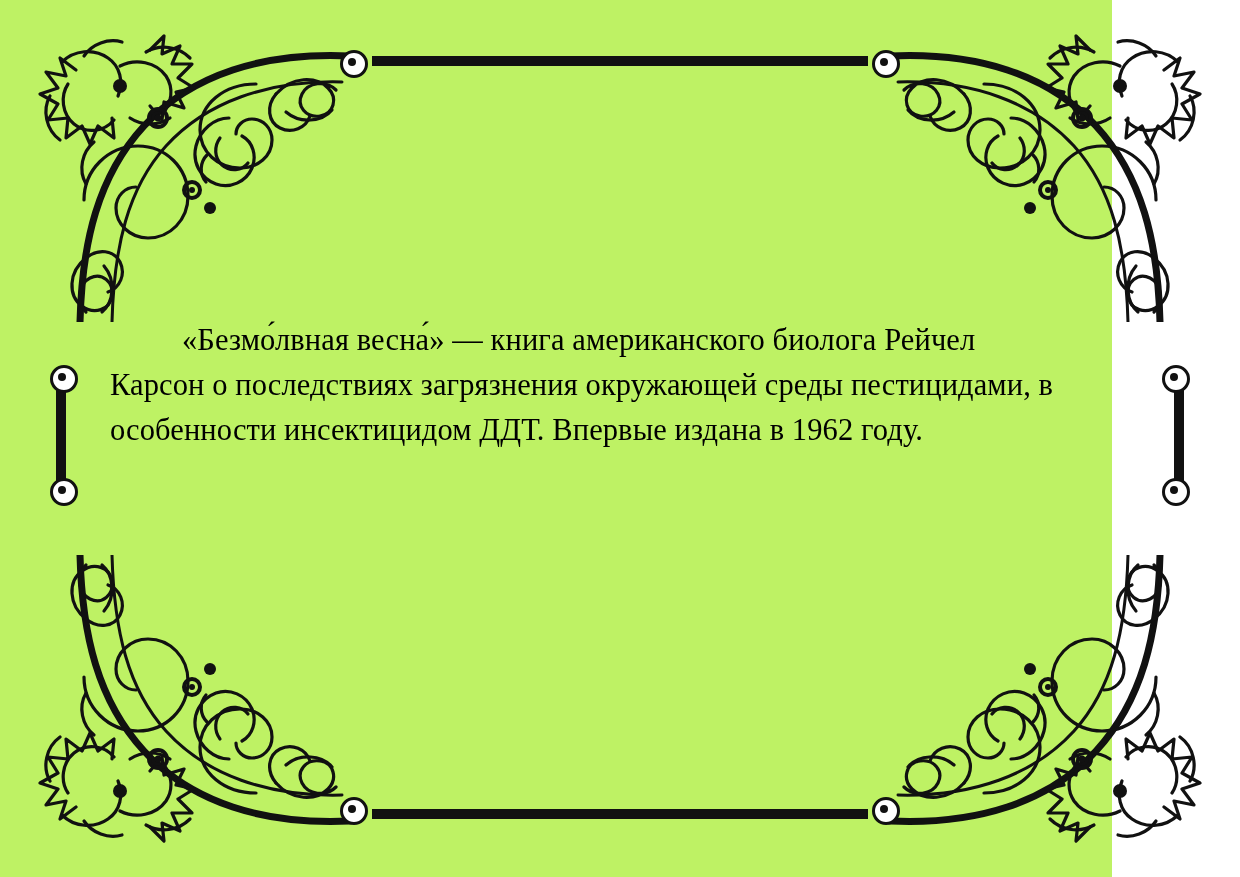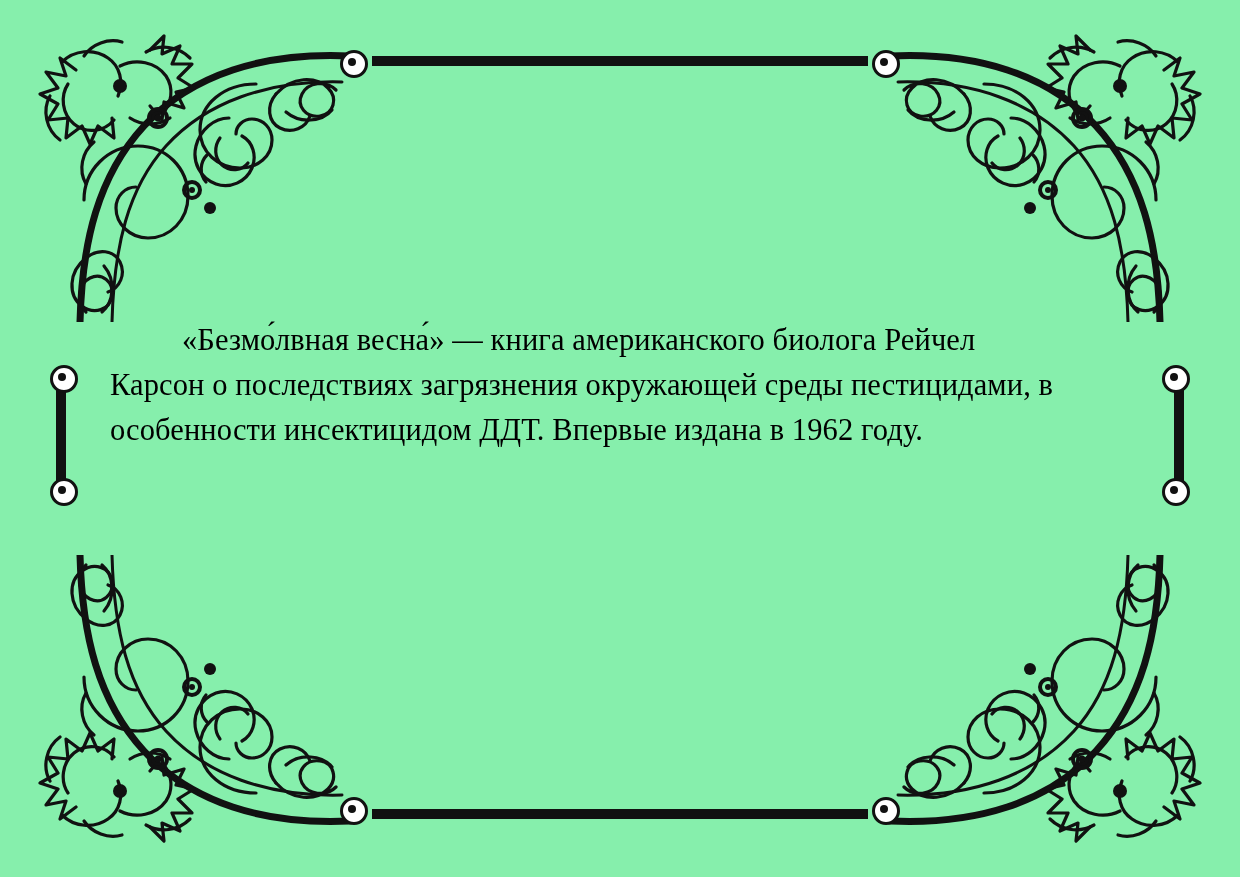--- a/index.html
+++ b/index.html
@@ -11,23 +11,23 @@
     width: 1240px;
     height: 877px;
     position: relative;
     overflow: hidden;
     font-family: "Liberation Serif", "DejaVu Serif", serif;
   }
 
   #page {
     position: absolute;
     left: 0; top: 0;
-    width: 1240px;
+    width: 1112px;
     height: 877px;
-    background: #86efac;
+    background: #bef264;
   }
 
   
   #frame {
     position: absolute;
     left: 0; top: 0;
     width: 1240px;
     height: 877px;
     pointer-events: none;
   }

